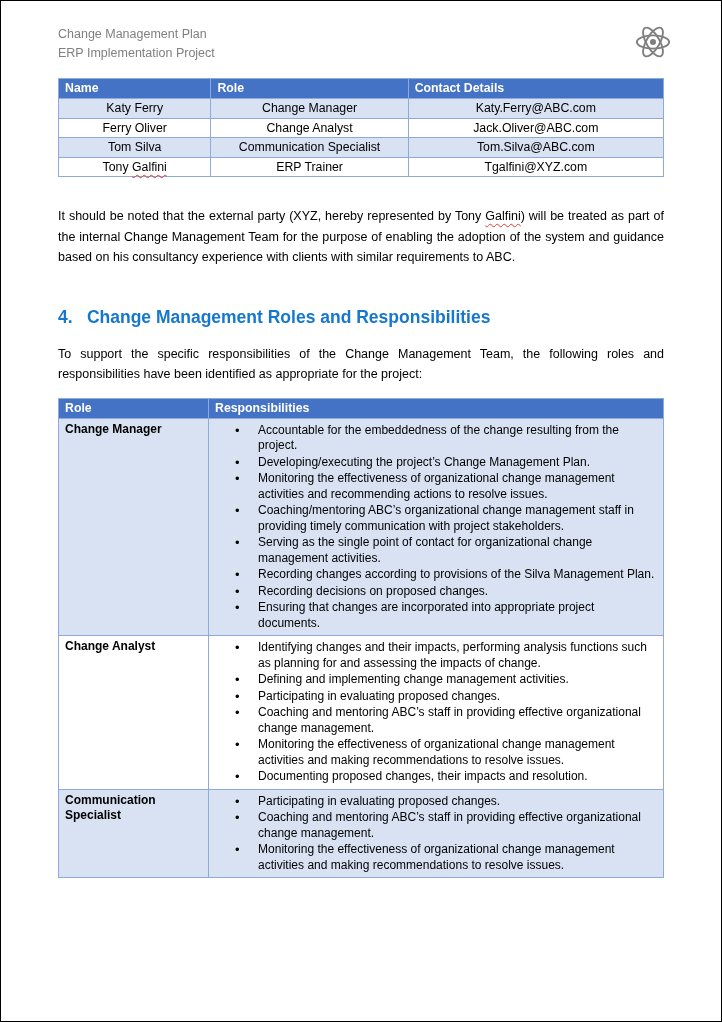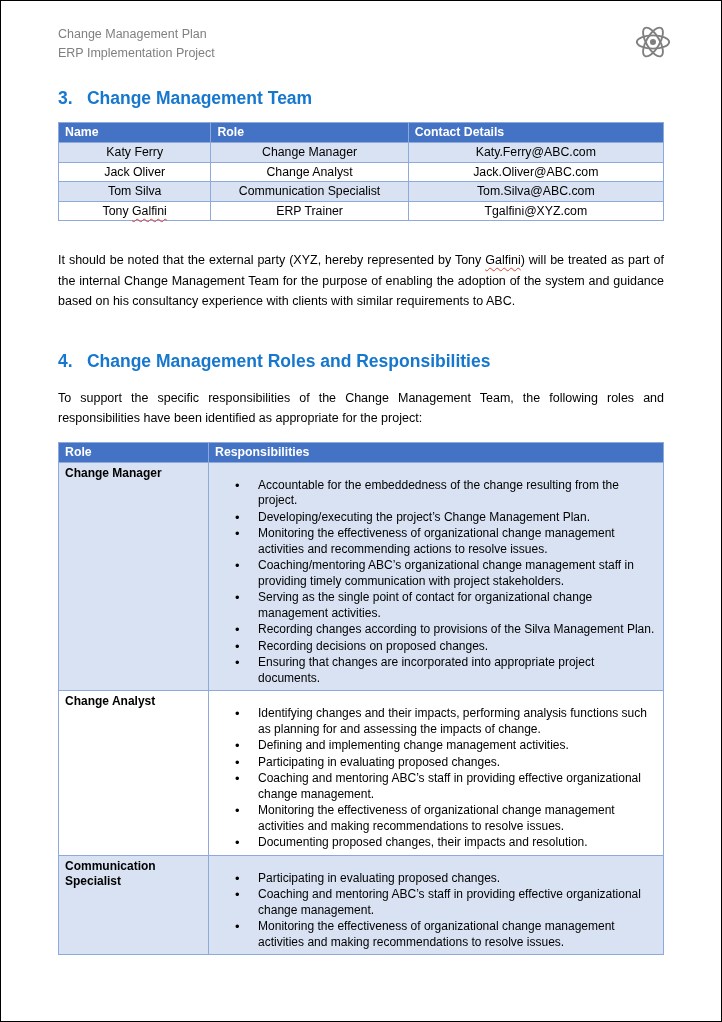--- a/index.html
+++ b/index.html
@@ -48,21 +48,21 @@
   .team-table tbody tr:nth-child(odd) td{background:var(--band-blue);}
   .team-table col.c-name{width:25.2%;}
   .team-table col.c-role{width:32.6%;}
   .team-table col.c-contact{width:42.2%;}
   .roles-table{font-size:12px;}
   .roles-table col.c-role{width:24.8%;}
   .roles-table col.c-resp{width:75.2%;}
   .roles-table td{padding:2px 6px;vertical-align:top;}
   .roles-table tbody tr:nth-child(odd) td{background:var(--band-blue);}
   .roles-table td.role-cell{font-weight:bold;line-height:15.5px;padding-top:3px;}
-  ul.resp{list-style:none;margin:13px 0 2px 0;padding:0;}
+  ul.resp{list-style:none;margin:2px 0 2px 0;padding:0;}
   li.resp-item{
     position:relative;padding-left:43px;margin:0 0 1px 0;line-height:15.5px;
   }
   li.resp-item::before{
     content:"\2022";position:absolute;left:20px;top:0;
     font-size:13px;
   }
   .sic{
     text-decoration:underline wavy var(--sic-red);
     text-decoration-thickness:1px;
@@ -85,21 +85,20 @@
         <g fill="none" stroke="#7f7f7f" stroke-width="2">
           <ellipse cx="20" cy="20" rx="17" ry="7"></ellipse>
           <ellipse cx="20" cy="20" rx="17" ry="7" transform="rotate(60 20 20)"></ellipse>
           <ellipse cx="20" cy="20" rx="17" ry="7" transform="rotate(120 20 20)"></ellipse>
         </g>
         <circle cx="20" cy="20" r="3.2" fill="#7f7f7f"></circle>
       </svg>
     </div>
   </div>
 
-  <h2 class="section-heading"><span class="h-num">3.</span> <span>Change Management Team</span></h2>
 
 
   <table class="team-table">
     <colgroup>
         <col class="c-name">
         <col class="c-role">
         <col class="c-contact">
       </colgroup>
     <thead>
       <tr>
@@ -108,21 +107,21 @@
         <th>Contact Details</th>
       </tr>
     </thead>
     <tbody>
         <tr>
           <td>Katy Ferry</td>
           <td>Change Manager</td>
           <td>Katy.Ferry@ABC.com</td>
         </tr>
         <tr>
-          <td>Jack Oliver</td>
+          <td>Ferry Oliver</td>
           <td>Change Analyst</td>
           <td>Jack.Oliver@ABC.com</td>
         </tr>
         <tr>
           <td>Tom Silva</td>
           <td>Communication Specialist</td>
           <td>Tom.Silva@ABC.com</td>
         </tr>
         <tr>
           <td>Tony <span class="sic">Galfini</span></td>

